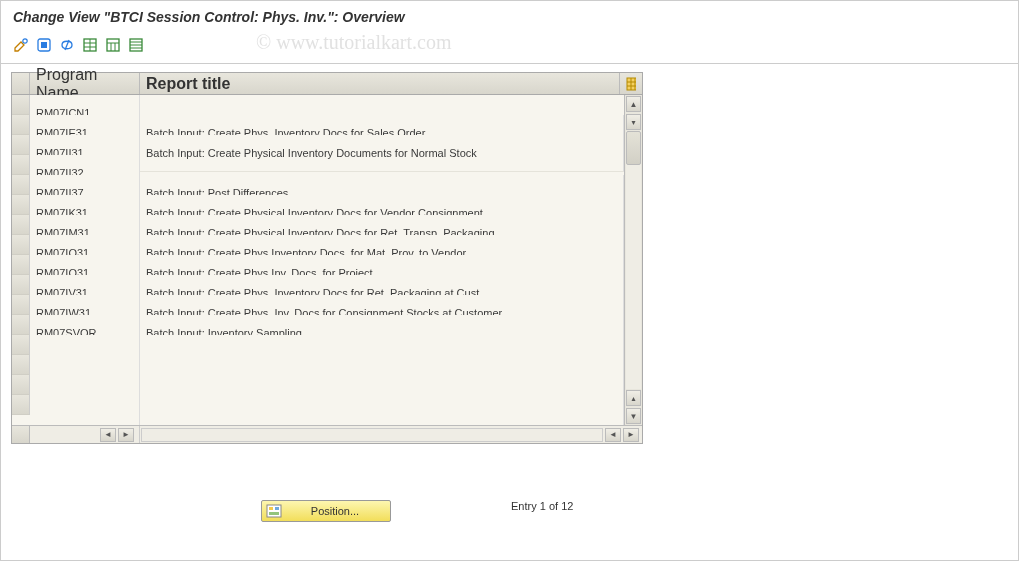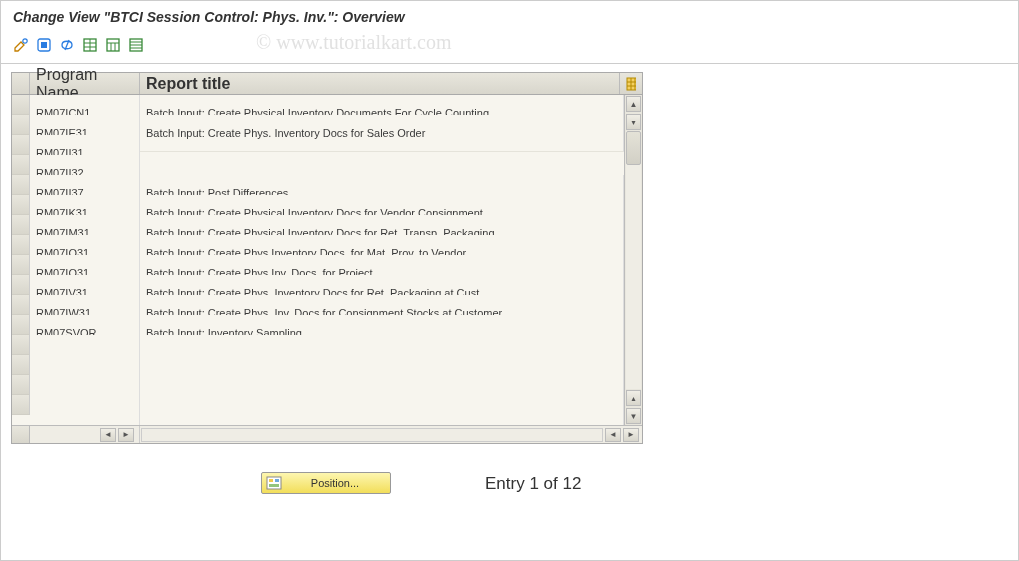--- a/index.html
+++ b/index.html
@@ -178,45 +178,45 @@
       border: 1px solid #bbb;
       display:flex;align-items:center;justify-content:center;
       font-size:8px;color:#555;
       margin: 0 1px;
     }
     .htrack {
       flex:1; height:14px; background:#efede5; border:1px solid #ccc; margin:0 1px;
     }
     .hscroll-row .right-btns{ display:flex; padding-right:2px;}
     .footer {
-      margin-top: 28px;
-      display: flex;
-      align-items: flex-end;
+      margin-top: 56px;
+      display: flex;
+      align-items: flex-start;
       padding-left: 250px;
-      gap: 84px;
+      gap: 110px;
     }
     .position-btn {
       display:flex;
       align-items:center;
       height: 22px;
       border: 1px solid #999;
       background: linear-gradient(#fdf6b0, #f2de5a);
       border-radius: 2px;
       padding: 0 8px 0 4px;
       font-size: 11px;
       color: #333;
       gap: 6px;
       min-width: 130px;
       justify-content: flex-start;
       cursor: pointer;
     }
     .position-btn .ic {
       width: 16px; height: 14px;
     }
-    .entry-text { font-size: 17px; color: #333; padding-left: 10px; }
+    .entry-text { font-size: 11px; color: #333; padding-left: 10px; }
     svg { display: block; }
   </style>
 </head>
 <body>
 
 <div class="title-bar">Change View "BTCI Session Control: Phys. Inv.": Overview</div>
 
 <div class="toolbar">
   <div class="tb-btn">
     <svg width="16" height="16">
@@ -278,30 +278,30 @@
             <line x1="9" y1="1" x2="9" y2="13" stroke="#b48a00"></line>
             <line x1="1" y1="9" x2="13" y2="9" stroke="#b48a00"></line>
           </svg>
       </div>
     </div>
 
     <div class="rows" id="rows-container">
         <div class="row">
           <div class="sel"></div>
           <div class="cell prog">RM07ICN1</div>
-          <div class="cell title">Batch Input: Create Physical Inventory Documents For Cycle Counting</div>
         </div>
         <div class="row">
           <div class="sel"></div>
           <div class="cell prog">RM07IE31</div>
           <div class="cell title">Batch Input: Create Phys. Inventory Docs for Sales Order</div>
         </div>
         <div class="row">
           <div class="sel"></div>
           <div class="cell prog">RM07II31</div>
+          <div class="cell title">Batch Input: Create Physical Inventory Documents for Normal Stock</div>
         </div>
         <div class="row">
           <div class="sel"></div>
           <div class="cell prog">RM07II32</div>
         </div>
         <div class="row">
           <div class="sel"></div>
           <div class="cell prog">RM07II37</div>
           <div class="cell title">Batch Input: Post Differences</div>
         </div>

